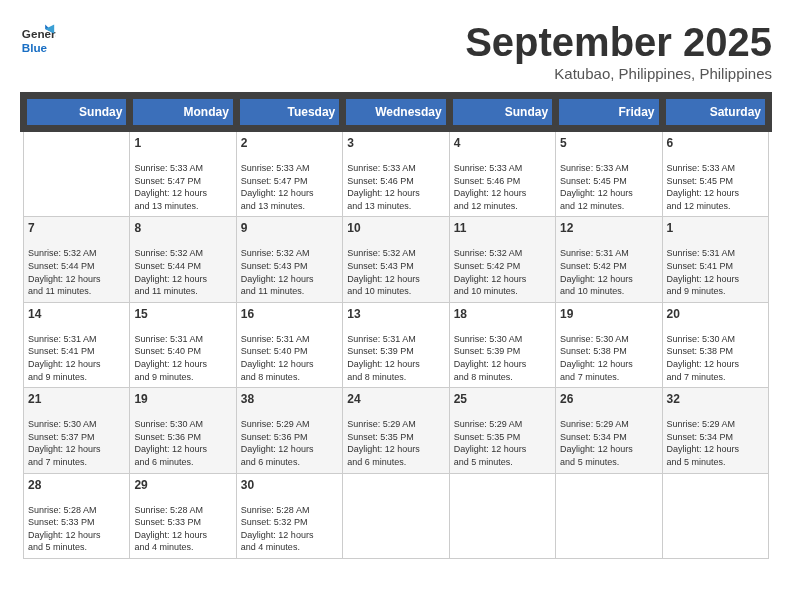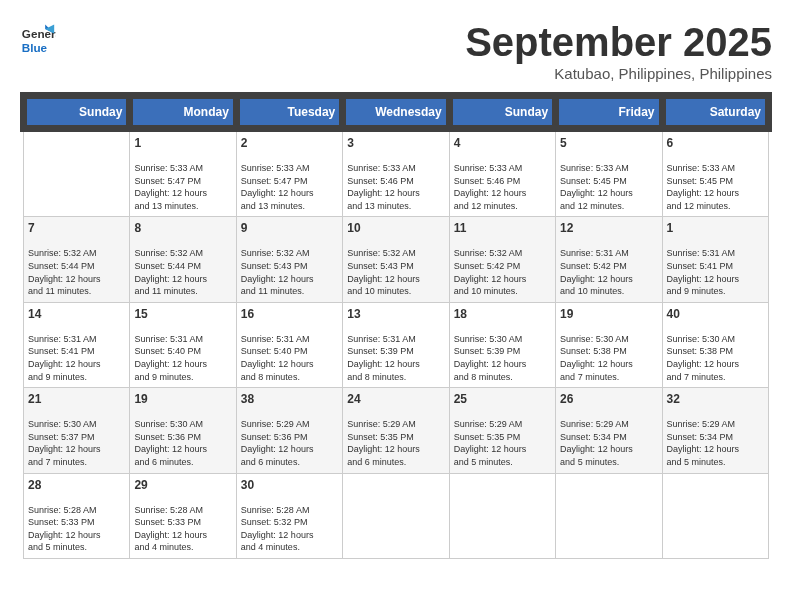--- a/index.html
+++ b/index.html
@@ -246,21 +246,21 @@
 and 8 minutes.</div>
         </td>
         <td>
           <span class="day-num">19</span>
           <div class="day-info" style="white-space: pre-line;">Sunrise: 5:30 AM
 Sunset: 5:38 PM
 Daylight: 12 hours
 and 7 minutes.</div>
         </td>
         <td>
-          <span class="day-num">40</span>
+          <span class="day-num">20</span>
           <div class="day-info" style="white-space: pre-line;">Sunrise: 5:30 AM
 Sunset: 5:38 PM
 Daylight: 12 hours
 and 7 minutes.</div>
         </td>
       </tr>
       <tr>
         <td>
           <span class="day-num">21</span>
           <div class="day-info" style="white-space: pre-line;">Sunrise: 5:30 AM

